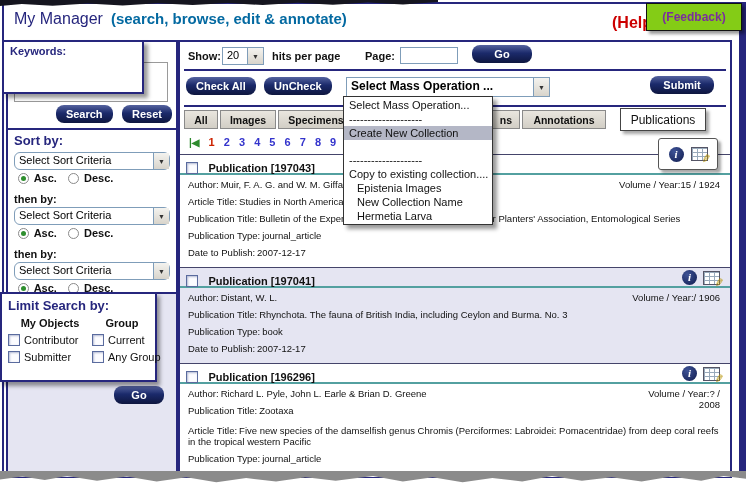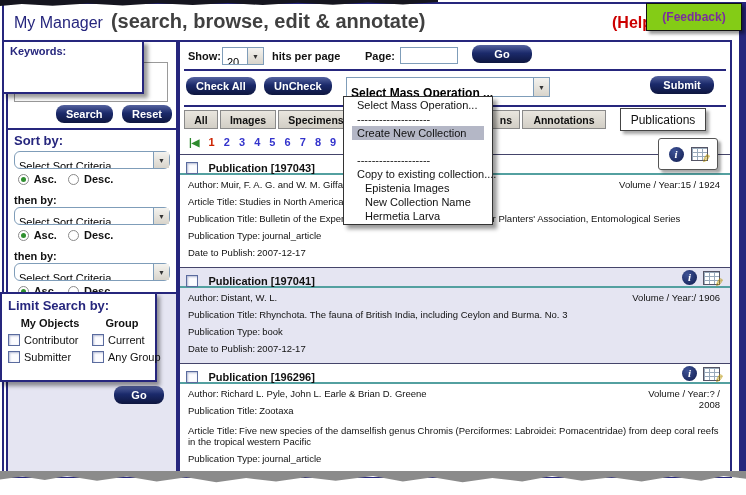--- a/index.html
+++ b/index.html
@@ -6,34 +6,34 @@
   body { background:#fff; font-family:"Liberation Sans", sans-serif; }
   .app { position:relative; width:746px; height:495px; overflow:hidden; background:#fff; }
 
   
   .frame { position:absolute; left:2px; top:2px; right:5px; bottom:12px; border:2px solid #26267d; background:#fff; }
   .right-bar { position:absolute; right:0; top:2px; bottom:12px; width:5px; background:#26267d; }
 
   
   .hdr { position:absolute; left:14px; top:10px; white-space:nowrap; }
   .hdr .title { font-size:16px; color:#26267d; }
-  .hdr .subtitle { font-size:20px; font-weight:bold; color:#404040; margin-left:8px; }
+  .hdr .subtitle { font-size:15px; font-weight:bold; color:#0369a1; margin-left:8px; }
   .help-link { position:absolute; left:612px; top:14px; font-size:16px; font-weight:bold; color:#cc0000; }
   .feedback-callout { position:absolute; left:646px; top:3px; width:96px; height:28px; background:#84cc16;
     border:1px solid #111; box-shadow:3px 3px 3px rgba(0,0,0,.4); z-index:6;
     display:flex; align-items:center; justify-content:center; font-size:12px; font-weight:bold; color:#7b2d9e; }
 
   
   .nbtn { display:inline-block; background:linear-gradient(#55639f, #1b2a6b 45%, #0e163f);
     color:#fff; font-size:11px; font-weight:bold; text-align:center; border:none;
     border-radius:8px; padding:3px 10px; font-family:"Liberation Sans",sans-serif; cursor:pointer; }
 
   
   .selbox { display:inline-flex; align-items:stretch; background:#fff; border:1px solid #7f9db9; height:18px; }
-  .selbox .txt { font-size:11px; padding:1px 4px; white-space:nowrap; overflow:hidden; flex:1;margin-top:7px; }
+  .selbox .txt { font-size:11px; padding:1px 4px; white-space:nowrap; overflow:hidden; flex:1; }
   .selbox .arrow { width:16px; background:linear-gradient(#f4f3ef,#d8d4cb); border-left:1px solid #7f9db9;
     display:flex; align-items:center; justify-content:center; font-size:7px; color:#333; }
 
   .cb { display:inline-block; width:12px; height:12px; background:#fcfcff; border:1px solid #5a6b9e;
     box-shadow:inset 1px 1px 2px rgba(90,107,158,.45); vertical-align:-2px; }
   .radio { display:inline-block; width:11px; height:11px; border:1px solid #8a8a8a; border-radius:50%;
     background:#fff; vertical-align:-2px; position:relative; }
   .radio.sel::after { content:''; position:absolute; left:2px; top:2px; width:5px; height:5px;
     border-radius:50%; background:#2f8f2f; }
 
@@ -123,21 +123,21 @@
   .pub-body { position:relative; padding:4px 8px 3px; }
   .pub-line { font-size:9.5px; color:#111; margin:0 0 6px; white-space:nowrap; }
   .pub-line.wrap { white-space:normal; max-width:545px; }
   .pub-line .lbl { margin-right:2px; }
   .volyear { position:absolute; right:10px; top:4px; font-size:9.5px; color:#111; text-align:right; }
   .volyear.narrow { width:88px; }
   .author-line { padding-right:150px; }
 
   
   .menu { position:absolute; left:343px; top:96px; width:150px; background:#fff; border:1px solid #333;
-    box-shadow:4px 4px 4px rgba(0,0,0,.4); z-index:5; padding:1px 8px; }
+    box-shadow:4px 4px 4px rgba(0,0,0,.4); z-index:5; padding:1px 0; }
   .menu .mi { font-size:11px; color:#111; padding:1px 5px; min-height:14px; white-space:nowrap; cursor:pointer; }
   .menu .mi.hl { background:#b4b7c6; }
   .menu .mi.ind { padding-left:13px; }
   .menu .mi.blank { min-height:13px; }
 
   
   .torn-top { position:absolute; left:0; top:0; width:438px; height:6px; background:#15151f; z-index:7;
     clip-path:polygon(0 0,100% 0,100% 35%,92% 75%,84% 40%,76% 80%,68% 45%,60% 85%,52% 50%,44% 85%,36% 55%,28% 90%,20% 60%,12% 95%,5% 65%,0 100%); }
   .torn-bottom { position:absolute; left:0; right:0; bottom:0; height:17px; z-index:7; background:#fff; }
   .torn-bottom::before { content:''; position:absolute; left:0; right:0; top:-7px; height:14px; background:#8b8b8b;

